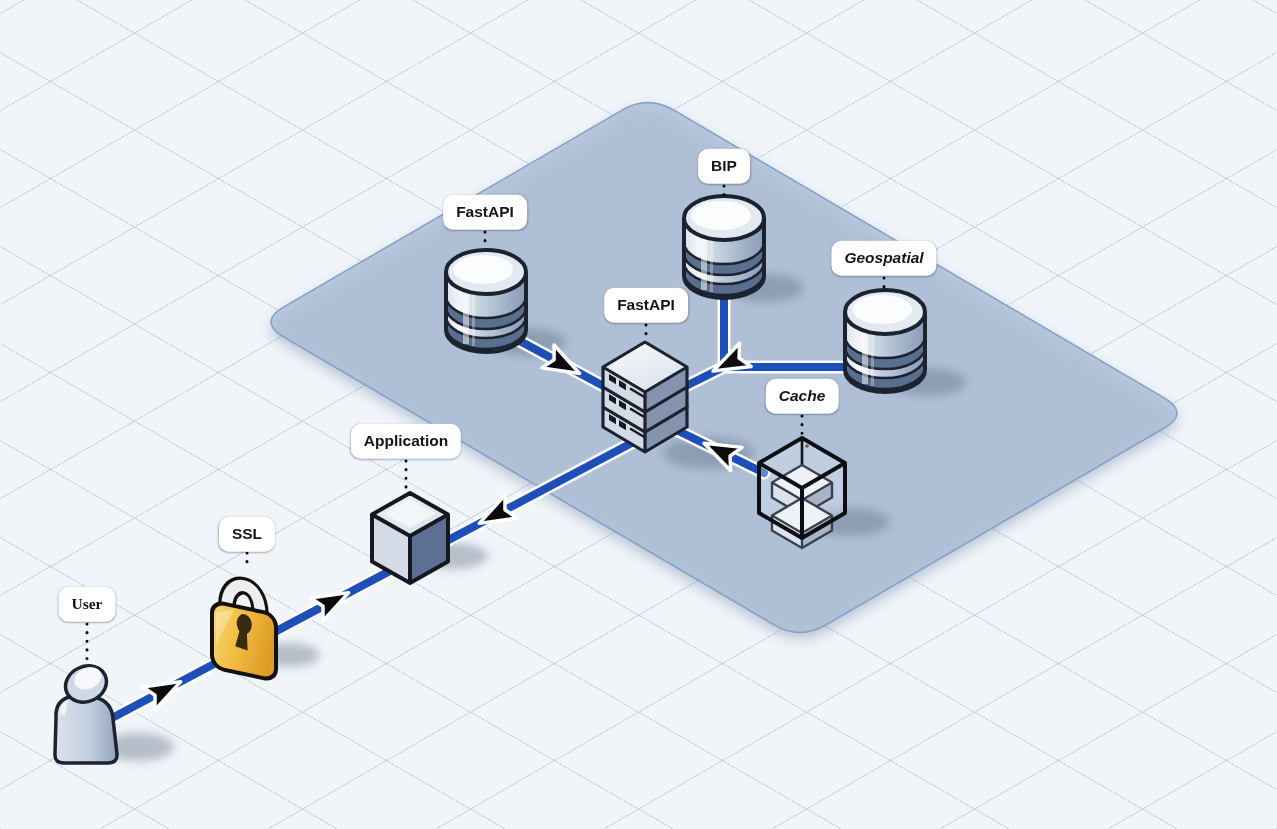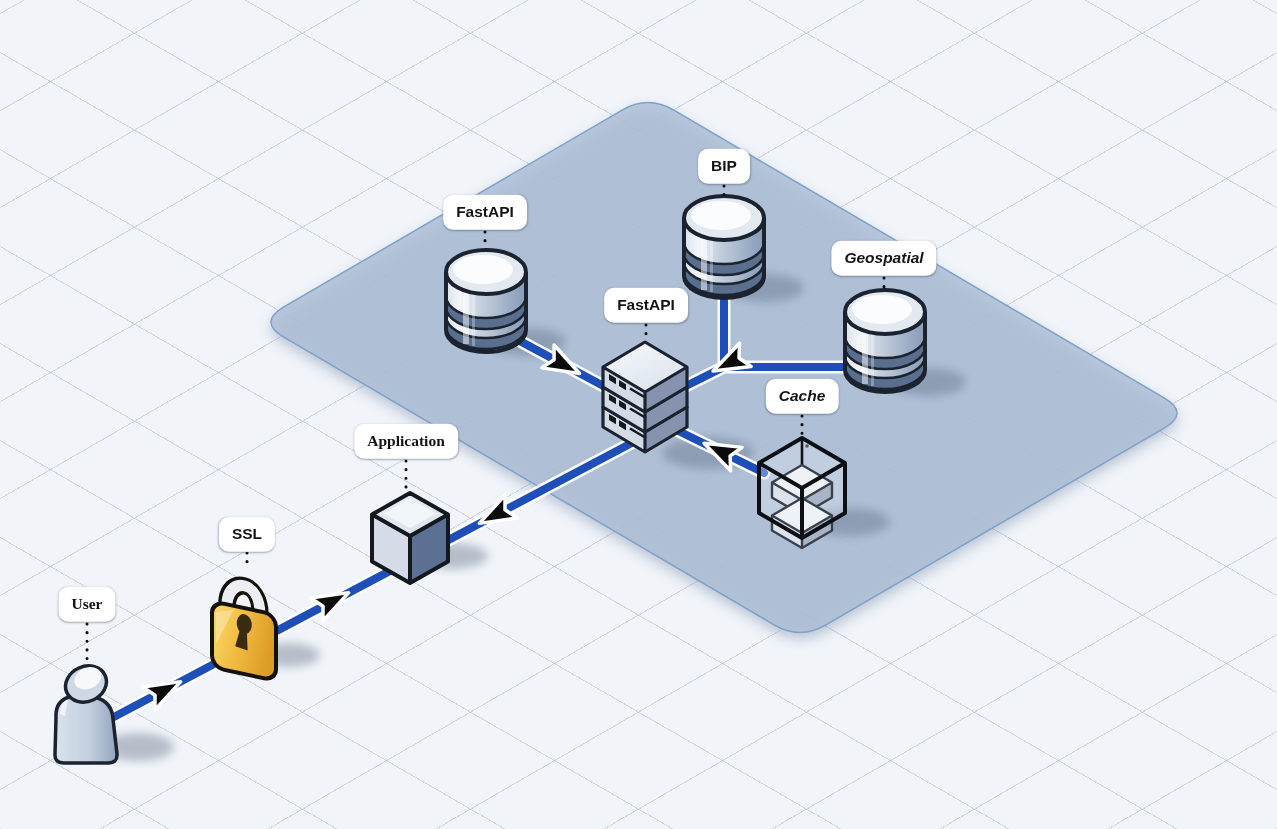--- a/index.html
+++ b/index.html
@@ -193,19 +193,19 @@
     <path d="M646,325 L646,338"></path>
     <path d="M485,232 L485,248"></path>
     <path d="M724,186 L724,195"></path>
     <path d="M884,278 L884,288"></path>
     <path d="M802,416 L802,434"></path>
   </g>
 </svg>
 
 <div class="label" style="left:87px;  top:604px;font-family:Liberation Serif, serif;">User</div>
 <div class="label" style="left:247px; top:534px;">SSL</div>
-<div class="label" style="left:406px; top:441px;font-family:Liberation Serif, serif;">Application</div>
+<div class="label" style="left:406px; top:441px;">Application</div>
 <div class="label" style="left:646px; top:305px;">FastAPI</div>
 <div class="label" style="left:485px; top:212px;">FastAPI</div>
 <div class="label" style="left:724px; top:166px;">BIP</div>
 <div class="label" style="left:884px; top:258px;font-style:italic;">Geospatial</div>
 <div class="label" style="left:802px; top:396px;font-style:italic;">Cache</div>
 </div>
 
 </body></html>

